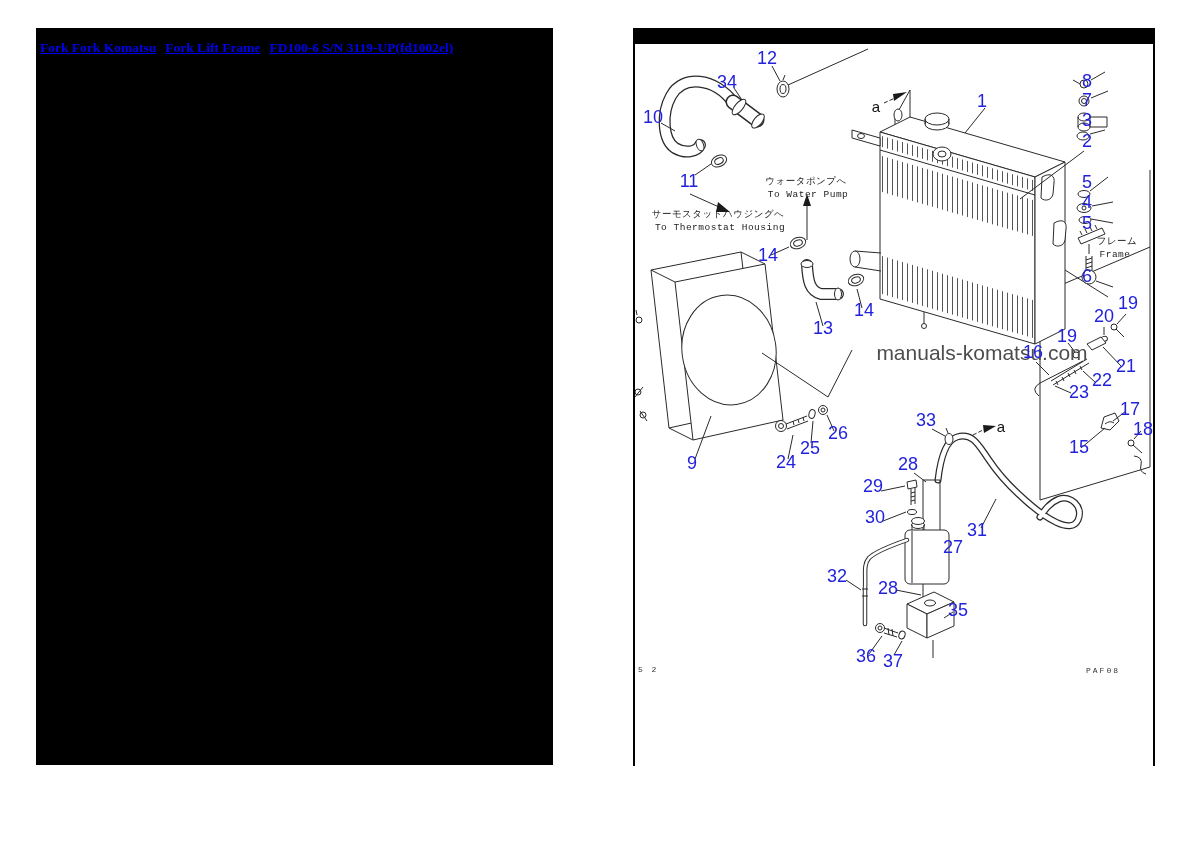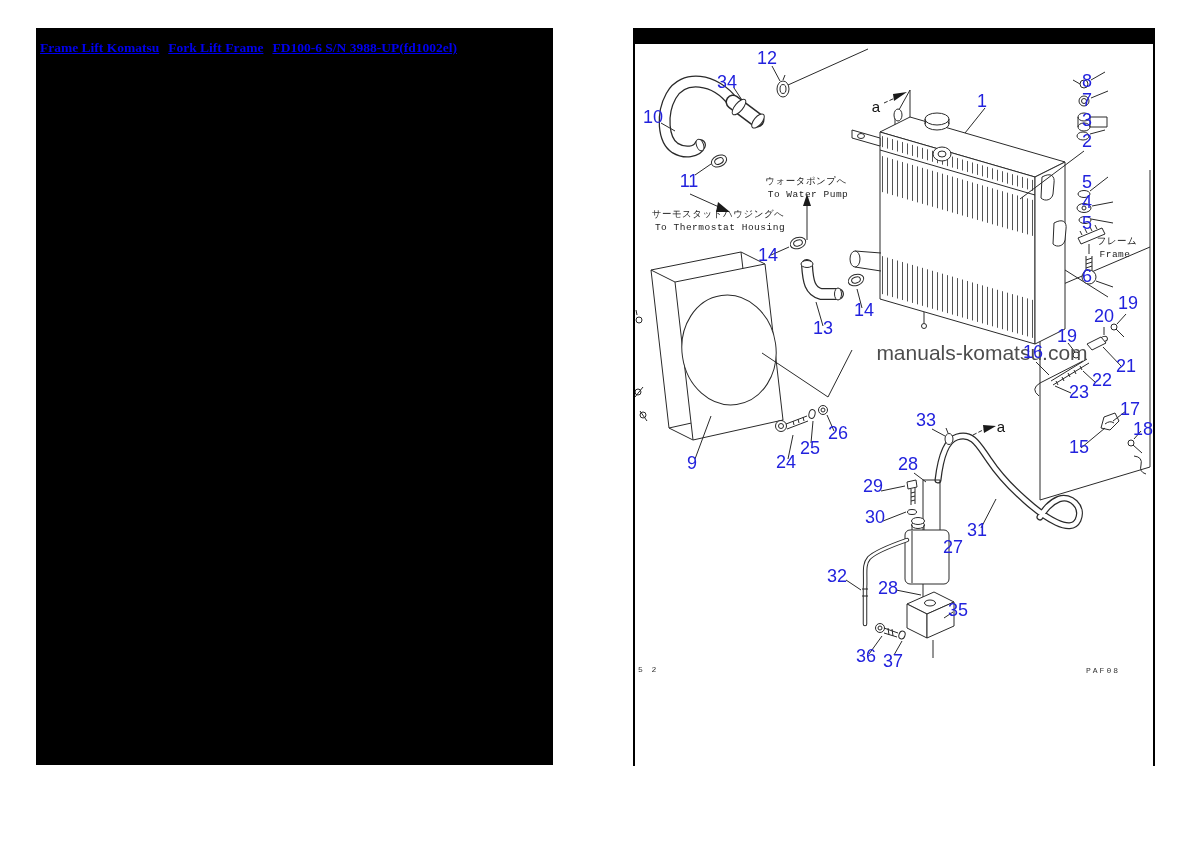--- a/index.html
+++ b/index.html
@@ -26,21 +26,21 @@
   .fillw{stroke:#2a2a2a;stroke-width:1;fill:#fff;}
   .tube-o{stroke:#2a2a2a;fill:none;stroke-linecap:round;}
   .tube-i{stroke:#fff;fill:none;stroke-linecap:round;}
   .solid{fill:#1a1a1a;stroke:none;}
 </style>
 </head>
 <body>
 
 <div class="black-panel">
   <div class="link-row">
-    <a>Frame Lift Komatsu</a><a>Fork Lift Frame</a><a>FD100-6 S/N 3988-UP(fd1002el)</a>
+    <a>Fork Fork Komatsu</a><a>Fork Lift Frame</a><a>FD100-6 S/N 3119-UP(fd1002el)</a>
   </div>
 </div>
 
 <div class="diagram">
   <div class="topbar"></div>
 
   <svg width="518" height="722" viewBox="0 0 518 722">
     <defs>
       <pattern id="fins" width="5" height="10" patternUnits="userSpaceOnUse">
         <path d="M2.5,0 V10" stroke="#2a2a2a" stroke-width="0.8"></path>

